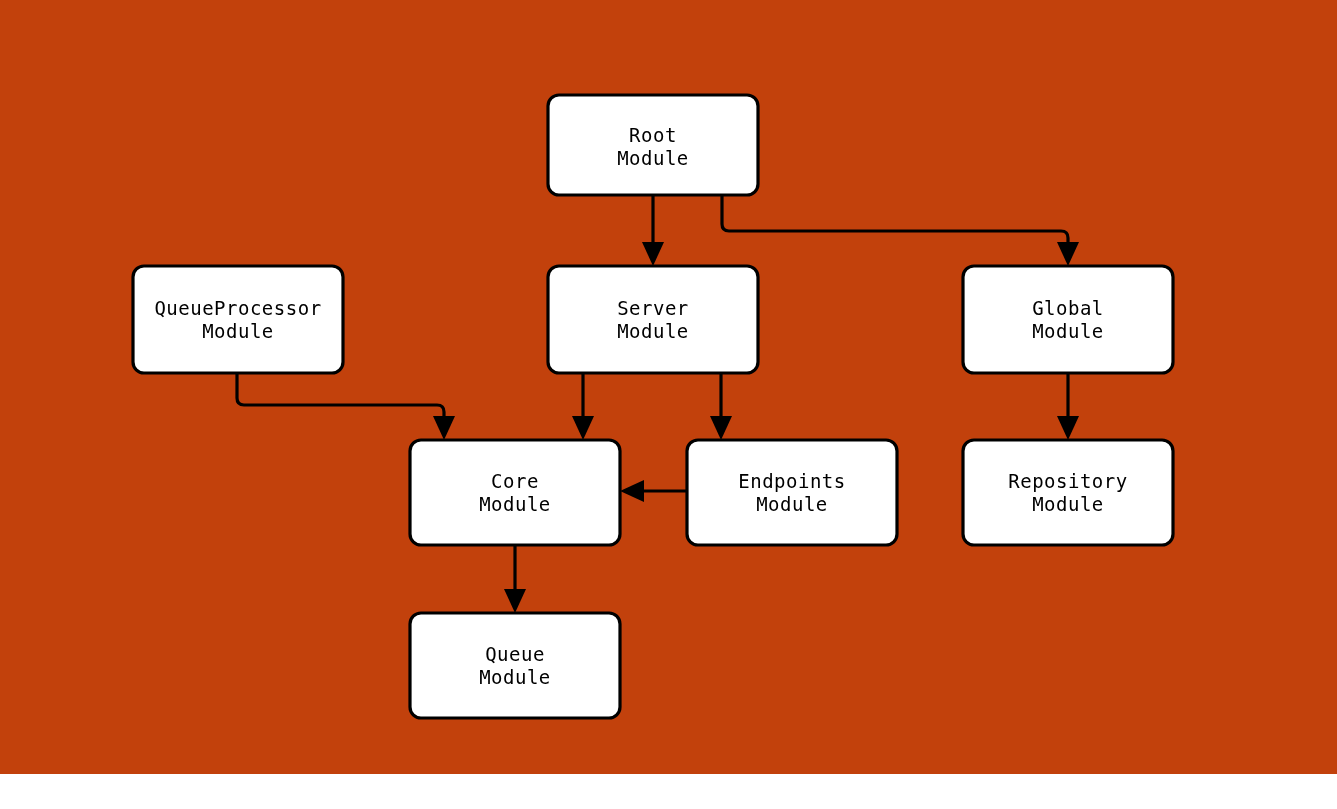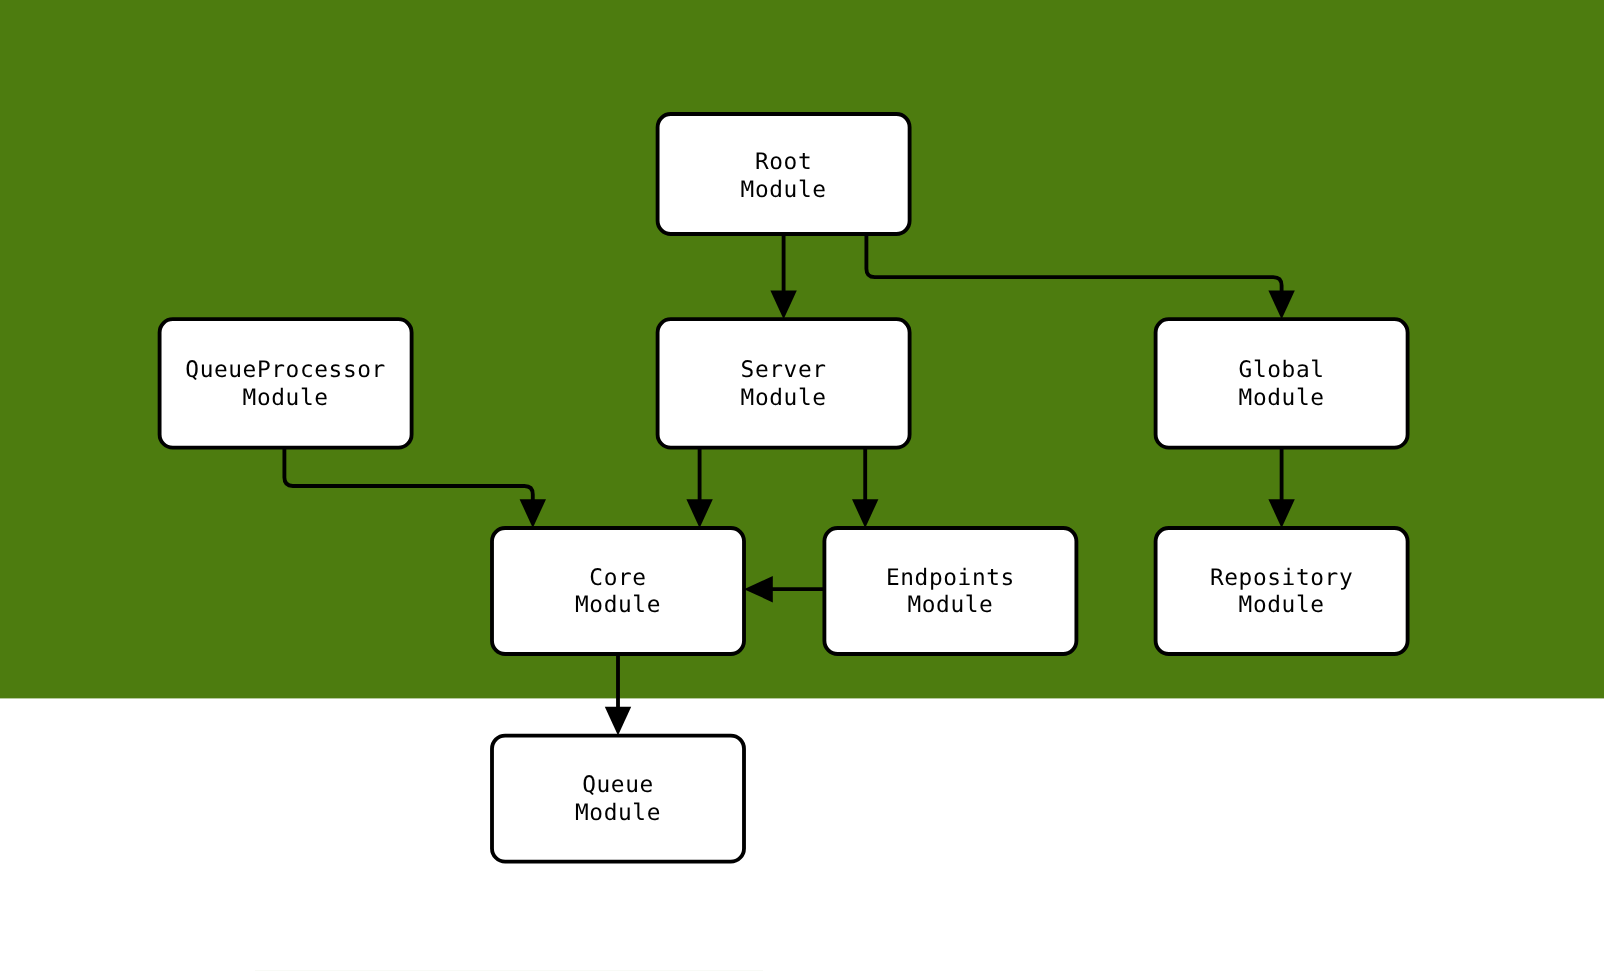--- a/index.html
+++ b/index.html
@@ -10,22 +10,22 @@
   }
   body {
     width: 1337px;
     height: 809px;
     overflow: hidden;
     font-family: "DejaVu Sans Mono", "Liberation Mono", monospace;
   }
   #diagram-root {
     position: relative;
     width: 1337px;
-    height: 582px;
-    background: #4d7c0f;
+    height: 774px;
+    background: #c2410c;
   }
   svg.canvas {
     position: absolute;
     top: 0;
     left: 0;
     width: 1337px;
     height: 809px;
     display: block;
   }
   .node-rect {

